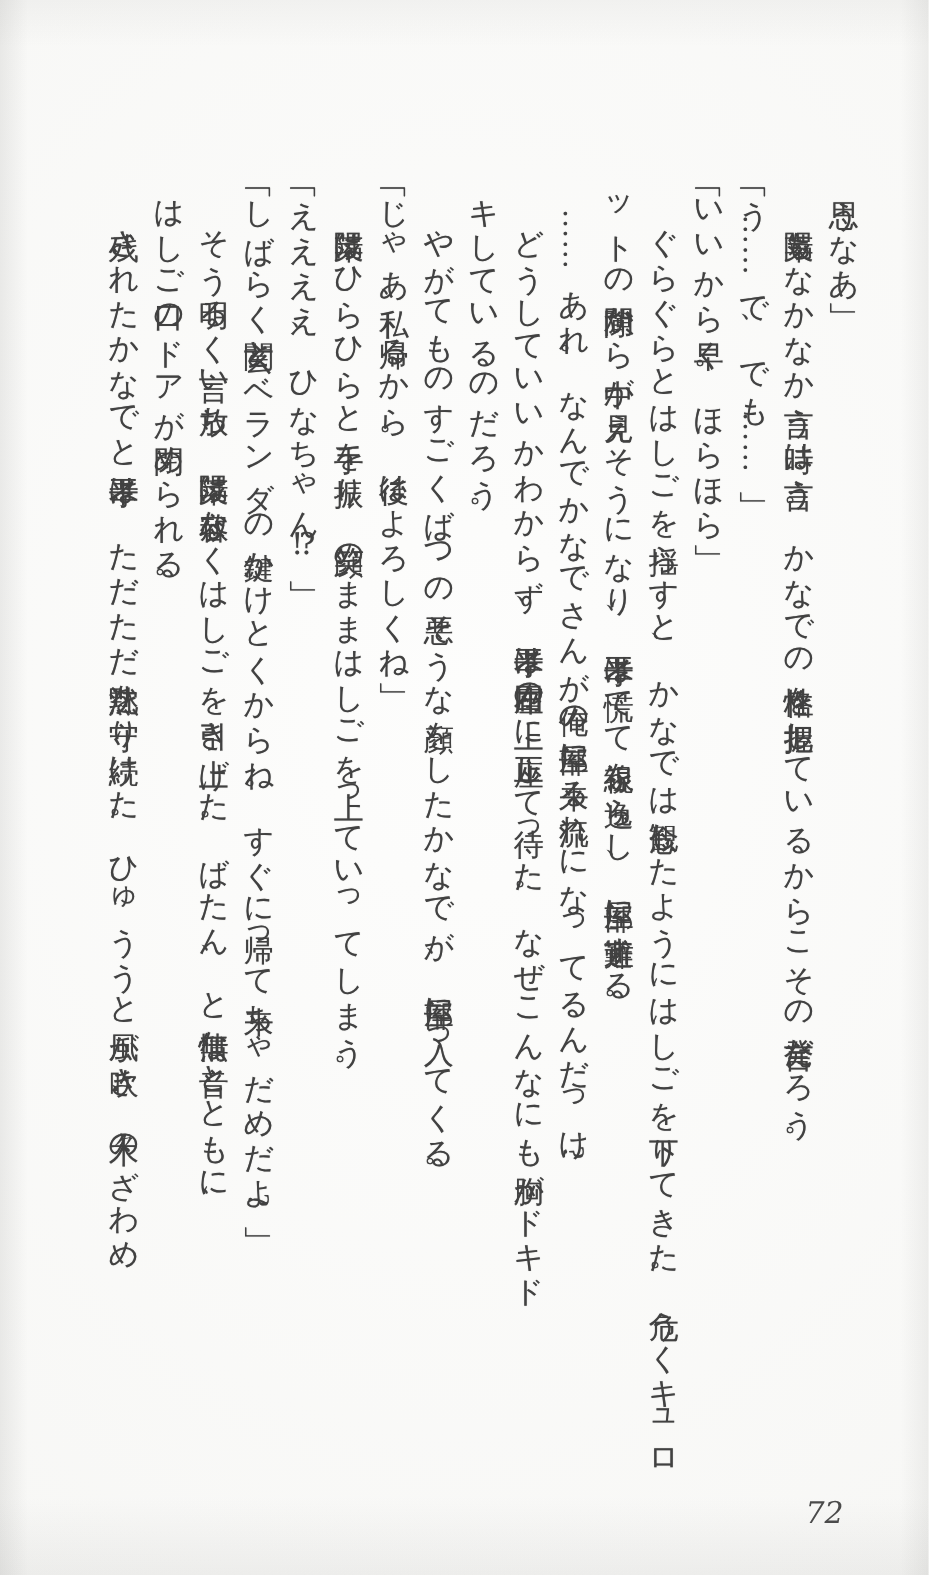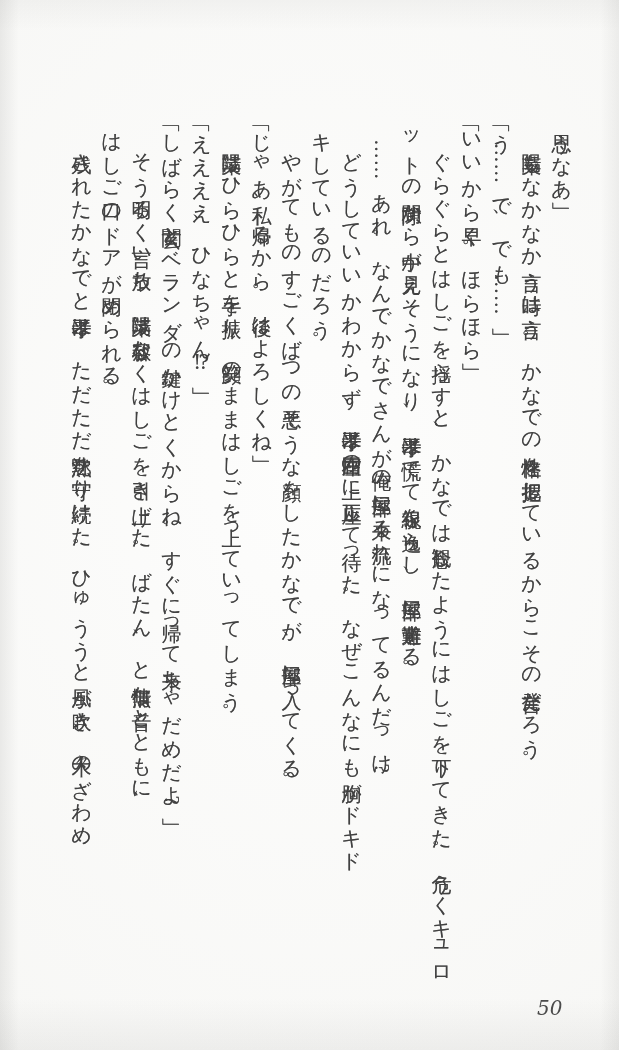--- a/index.html
+++ b/index.html
@@ -76,14 +76,14 @@
     <p class="line indent">やがてものすごくばつの悪そうな顔をしたかなでが、部屋に入ってくる。</p>
     <p class="line">「じゃあ私、帰るから。後はよろしくね」</p>
     <p class="line indent">陽菜はひらひらと手を振り、笑顔のままはしごを上っていってしまう。</p>
     <p class="line">「ええええ、ひなちゃん⁉」</p>
     <p class="line">「しばらく玄関とベランダの鍵かけとくからね。すぐに帰って来ちゃだめだよ?」</p>
     <p class="line indent">そう明るく言い放ち、陽菜は容赦なくはしごを引き上げた。ばたん、と無情な音とともに、</p>
     <p class="line">はしご口のドアが閉められる。</p>
     <p class="line indent">残されたかなでと孝平は、ただただ沈黙を守り続けた。ひゅううと風が吹き、木々のざわめ</p>
   </section>
 
-  <div class="page-number">50</div>
+  <div class="page-number">72</div>
 </main>
 
 </body></html>

